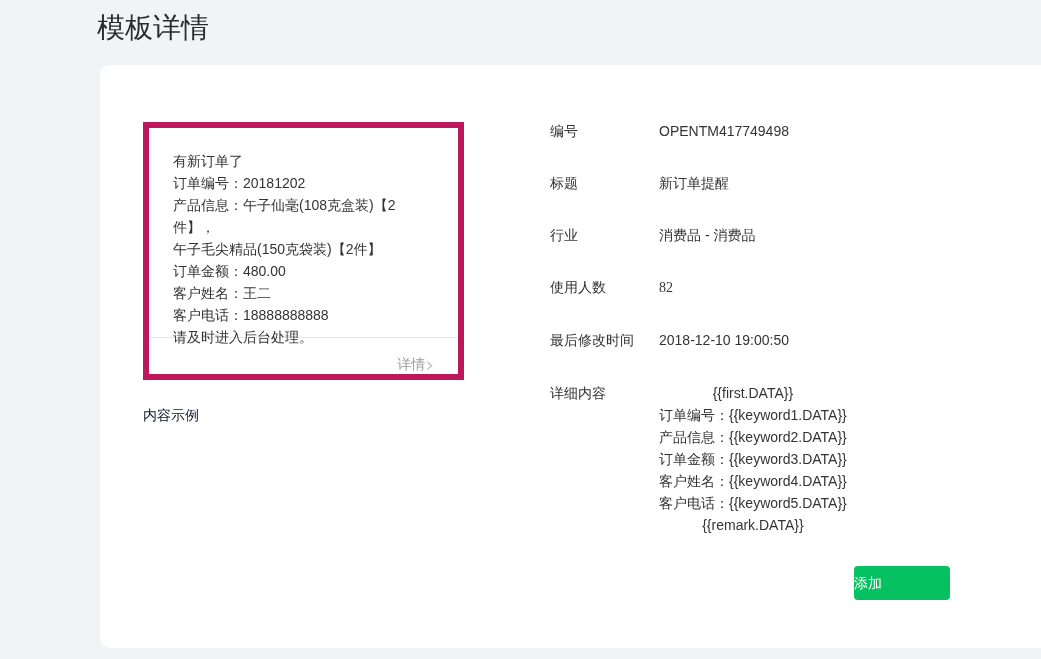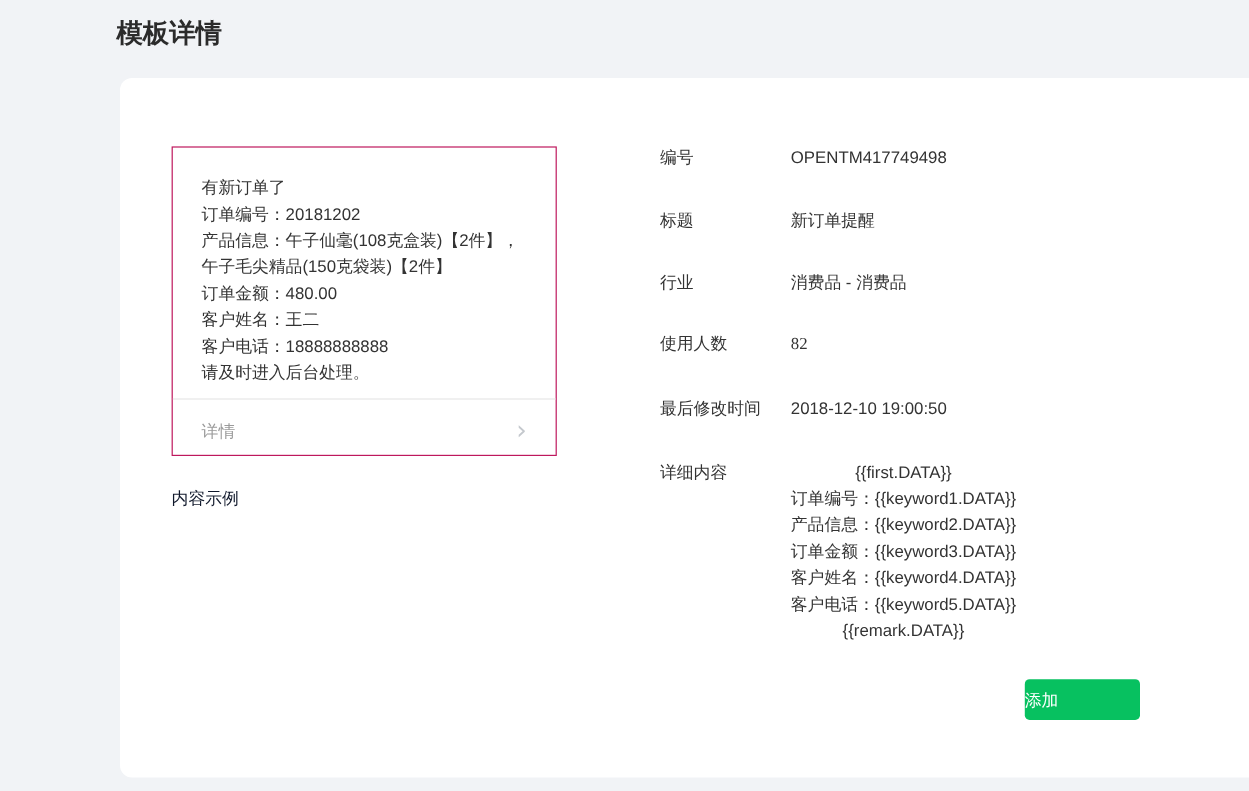--- a/index.html
+++ b/index.html
@@ -13,58 +13,58 @@
     position: relative;
     width: 1041px;
     height: 659px;
     overflow: hidden;
     background: #f1f3f6;
   }
   .page-title {
     position: absolute;
     left: 97px;
     top: 13px;
-    font-size: 22px;
-    font-weight: 700;
+    font-size: 28px;
+    font-weight: 400;
     color: #2b2b2b;
     line-height: 30px;
   }
   .panel {
     position: absolute;
     left: 100px;
     top: 65px;
     width: 958px;
     height: 583px;
     background: #ffffff;
     border-radius: 10px;
   }
   
   .preview-card {
     position: absolute;
     left: 43px;
     top: 57px;
     width: 321px;
     height: 258px;
     background: #fff;
-    border: 1px solid #be185d;
+    border: 6px solid #be185d;
   }
   .card-body {
     padding: 22px 24px 0 24px;
     font-size: 14px;
     line-height: 22px;
     color: #333;
     height: 209px;
   }
   .card-footer {
     border-top: 1px solid #e7e7e7;
     height: 54px;
     padding: 0 24px 0 24px;
     display: flex;
     align-items: center;
-    justify-content: space-between;
+    justify-content: flex-end;
     font-size: 14px;
     color: #9b9b9b;
   }
   .chevron {
     color: #c4c8cd;
     font-size: 22px;
     line-height: 1;
     font-family: "DejaVu Sans", sans-serif;
   }
   .card-caption {

